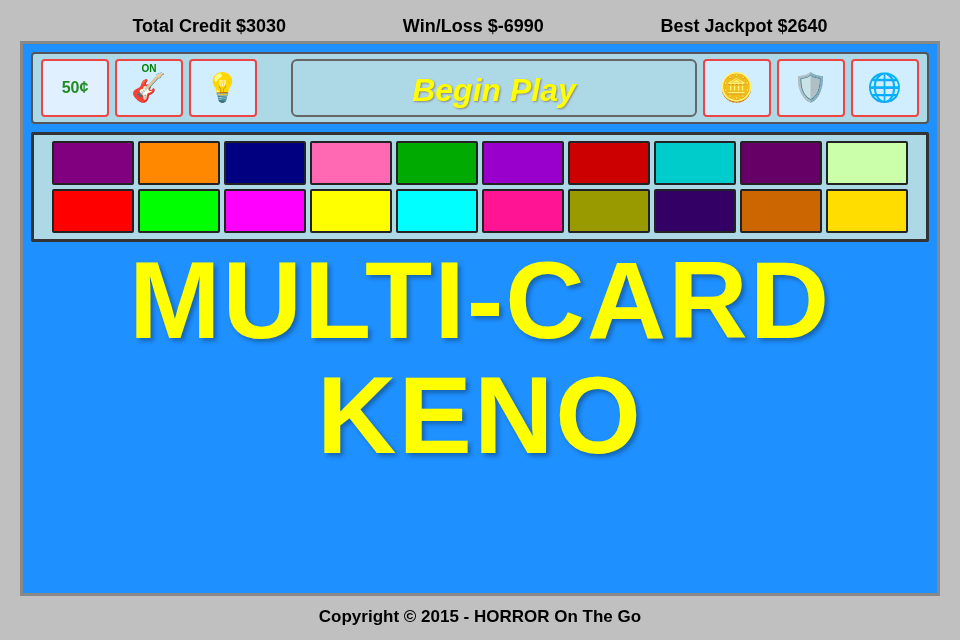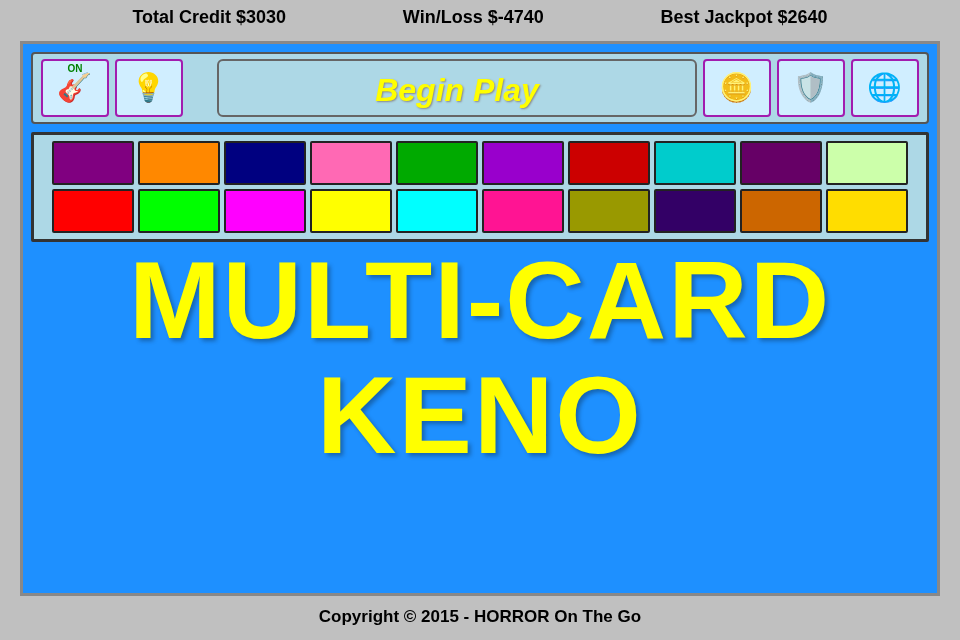--- a/index.html
+++ b/index.html
@@ -12,21 +12,21 @@
       align-items: center;
       justify-content: center;
       font-family: Arial, sans-serif;
       overflow: hidden;
     }
     #top-bar {
       width: 820px;
       height: 38px;
       background: #c0c0c0;
       display: flex;
-      align-items: flex-start;
+      align-items: flex-end;
       justify-content: space-around;
       padding: 4px 4px;
     }
     #top-bar span {
       font-size: 18px;
       font-weight: bold;
       color: #000;
     }
     #main-panel {
       width: 920px;
@@ -47,21 +47,21 @@
       align-items: center;
       justify-content: space-between;
       padding: 4px 8px;
       gap: 6px;
       border-radius: 4px;
     }
     .tool-btn {
       width: 68px;
       height: 58px;
       background: #d0eeff;
-      border: 2px solid #a21caf;
+      border: 2px solid #ef4444;
       border-radius: 4px;
       display: flex;
       align-items: center;
       justify-content: center;
       cursor: pointer;
       font-size: 13px;
       font-weight: bold;
       color: #333;
       flex-shrink: 0;
     }
@@ -165,27 +165,30 @@
       font-size: 17px;
       font-weight: bold;
       color: #000;
     }
   </style>
 </head>
 <body>
 
 <div id="top-bar">
   <span>Total Credit $3030</span>
-  <span>Win/Loss $-4740</span>
+  <span>Win/Loss $-6990</span>
   <span>Best Jackpot $2640</span>
 </div>
 
 <div id="main-panel">
 
   <div id="toolbar">
+    <div class="tool-btn coin">
+      <span>50¢</span>
+    </div>
     <div class="tool-btn">
       <div class="tool-btn-inner">
         <span class="on-label">ON</span>
         <span class="guitar-icon">🎸</span>
       </div>
     </div>
     <div class="tool-btn">
       <span class="bulb-icon">💡</span>
     </div>
     <div id="begin-play-btn">Begin Play</div>

